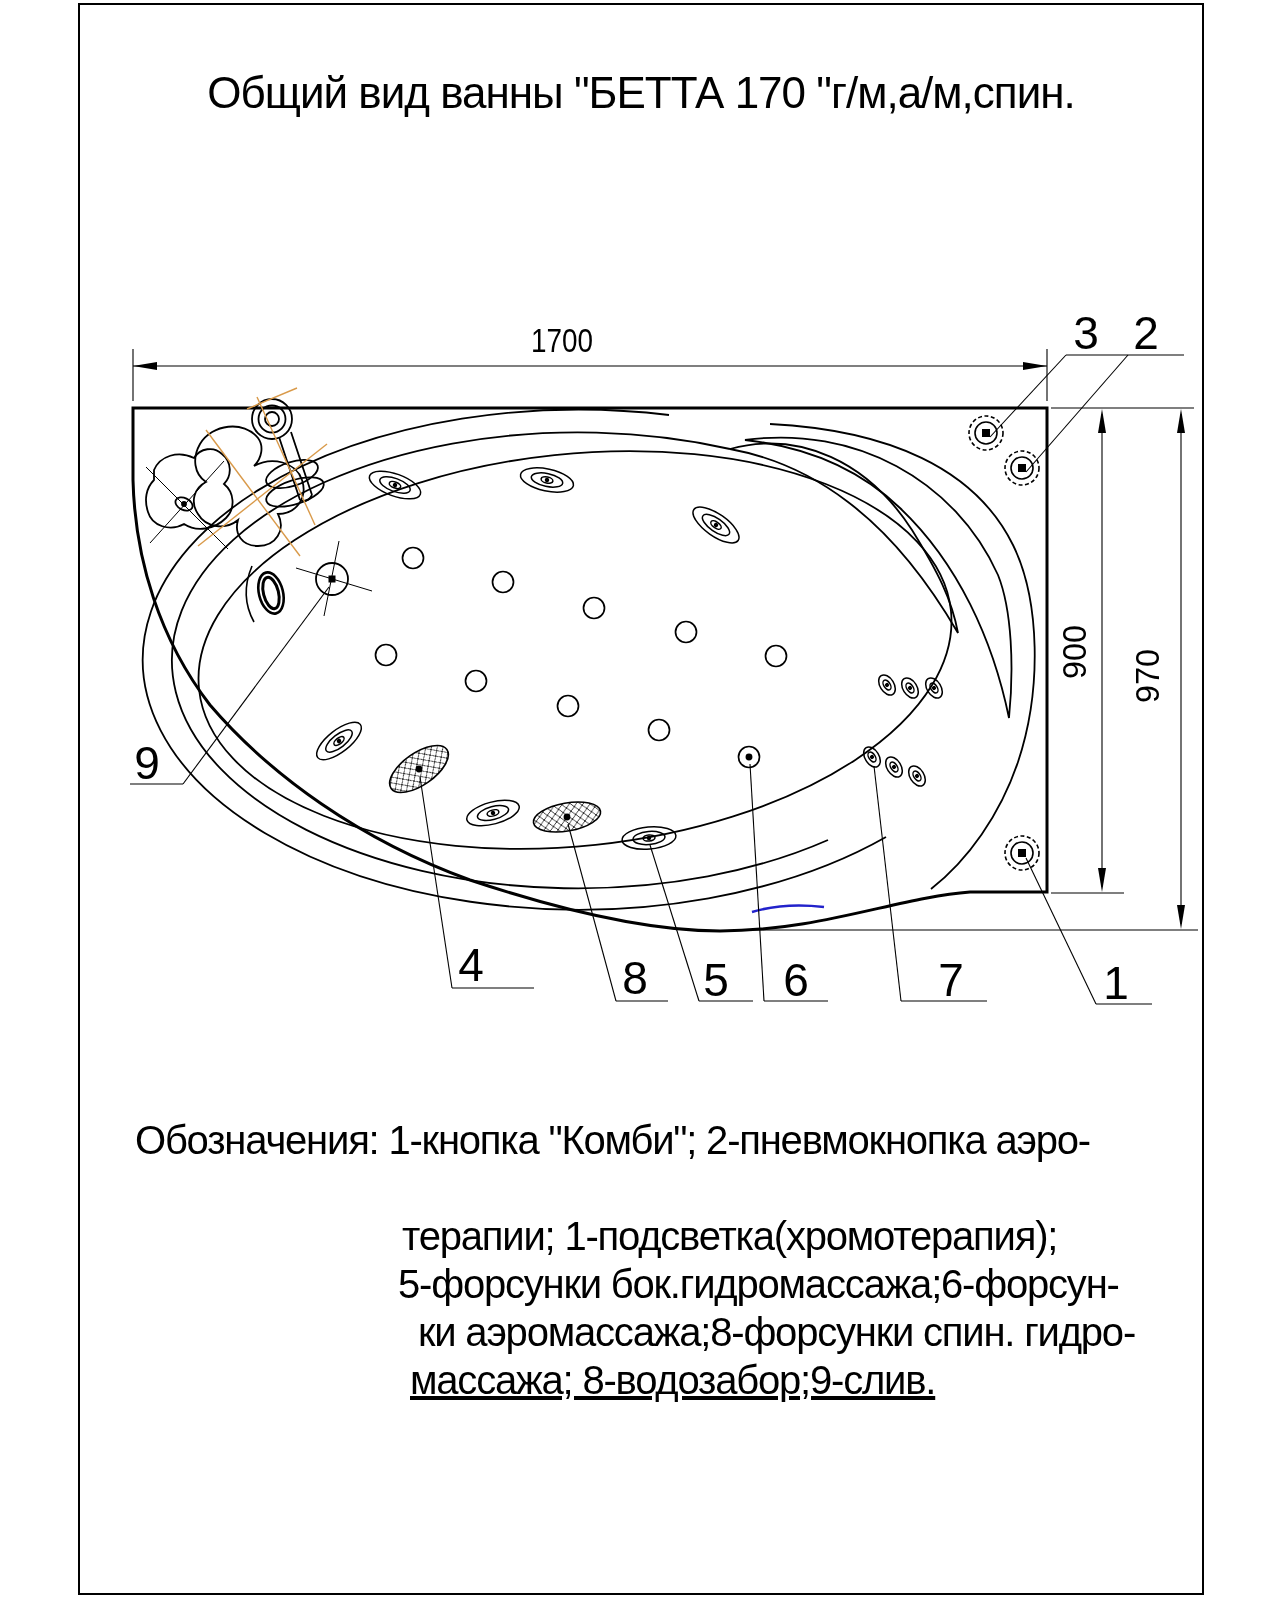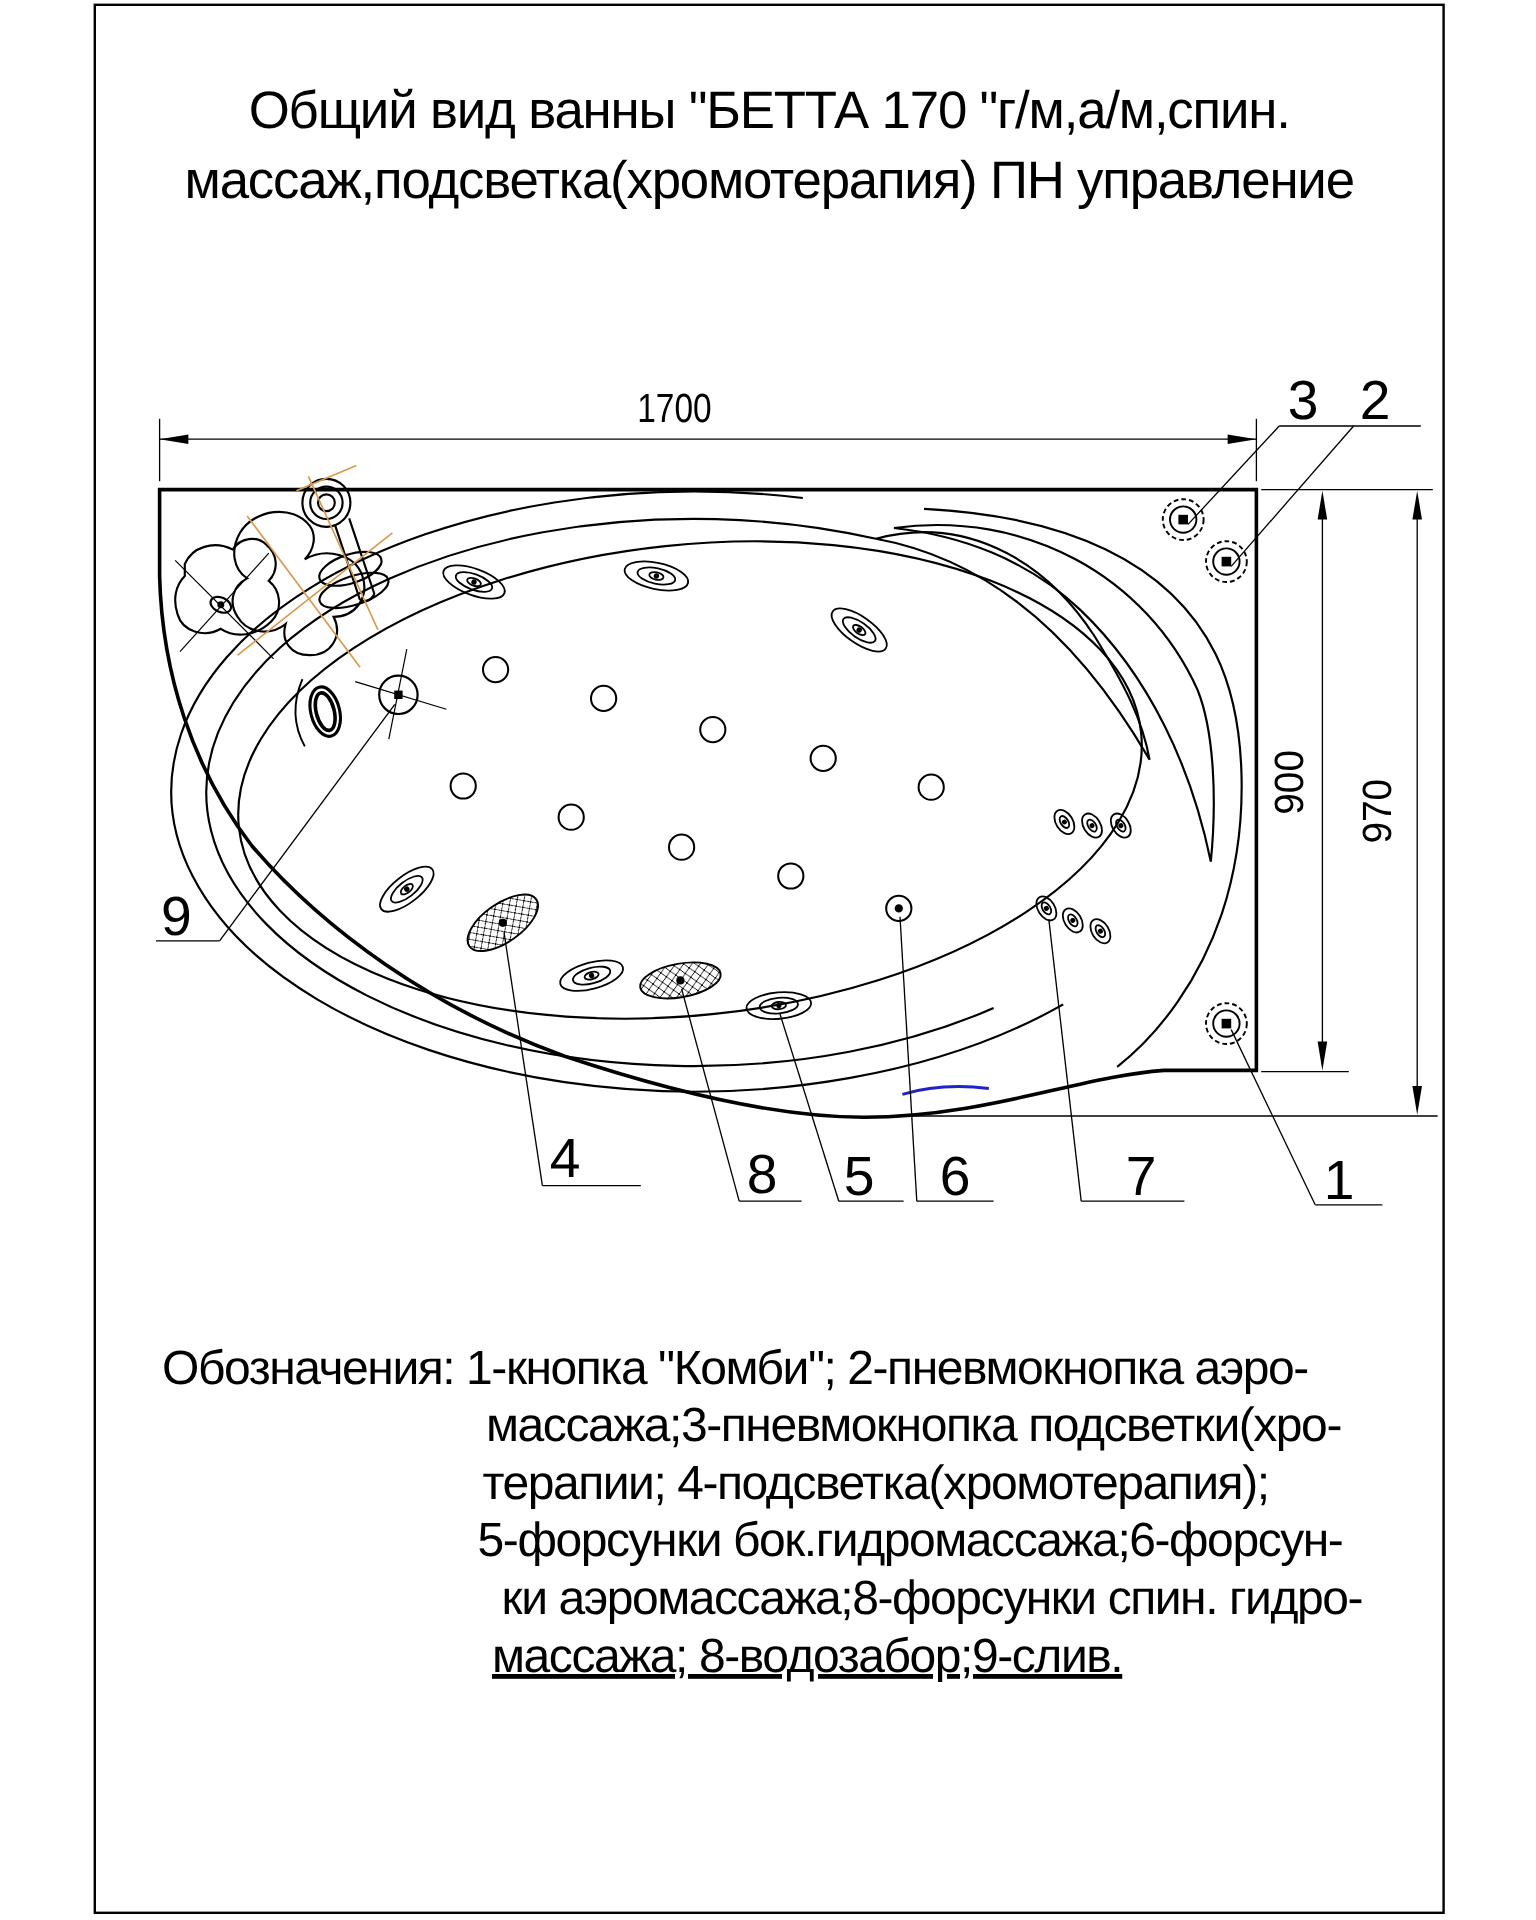--- a/index.html
+++ b/index.html
@@ -23,21 +23,20 @@
   .callout{font-size:46px;}
   .dimtxt{font-size:34px;}
 </style>
 </head>
 <body>
 
 <div id="canvas">
   <div class="page-border"></div>
 
   <div class="title-line" id="title1">Общий вид ванны "БЕТТА 170 "г/м,а/м,спин.</div>
-  <div class="title-line" id="title2">массаж,подсветка(хромотерапия) ПН управление</div>
 
   <svg width="1280" height="1600" viewBox="0 0 1280 1600">
     <defs>
       <pattern id="xhatch" width="8" height="8" patternUnits="userSpaceOnUse">
         <path d="M0,0 L8,8 M8,0 L0,8" stroke="#000" stroke-width="0.8"></path>
       </pattern>
     </defs>
 
     <g fill="none" stroke="#000">
       <path d="M133,408 L1047,408 L1047,892 L970,892
@@ -272,18 +271,17 @@
       <text class="callout" x="716" y="996">5</text>
       <text class="callout" x="796" y="996">6</text>
       <text class="callout" x="951" y="996">7</text>
       <text class="callout" x="1116" y="999">1</text>
       <text class="callout" x="1086" y="349">3</text>
       <text class="callout" x="1146" y="349">2</text>
     </g>
   </svg>
 
   <div class="legend-line" id="lg0">Обозначения: 1-кнопка "Комби"; 2-пневмокнопка аэро-</div>
-  <div class="legend-line" id="lg1">массажа;3-пневмокнопка подсветки(хро-</div>
-  <div class="legend-line" id="lg2">терапии; 4-подсветка(хромотерапия);</div>
+  <div class="legend-line" id="lg2">терапии; 1-подсветка(хромотерапия);</div>
   <div class="legend-line" id="lg3">5-форсунки бок.гидромассажа;6-форсун-</div>
   <div class="legend-line" id="lg4">ки аэромассажа;8-форсунки спин. гидро-</div>
   <div class="legend-line" id="lg5">массажа; 8-водозабор;9-слив.</div>
 </div>
 
 </body></html>

